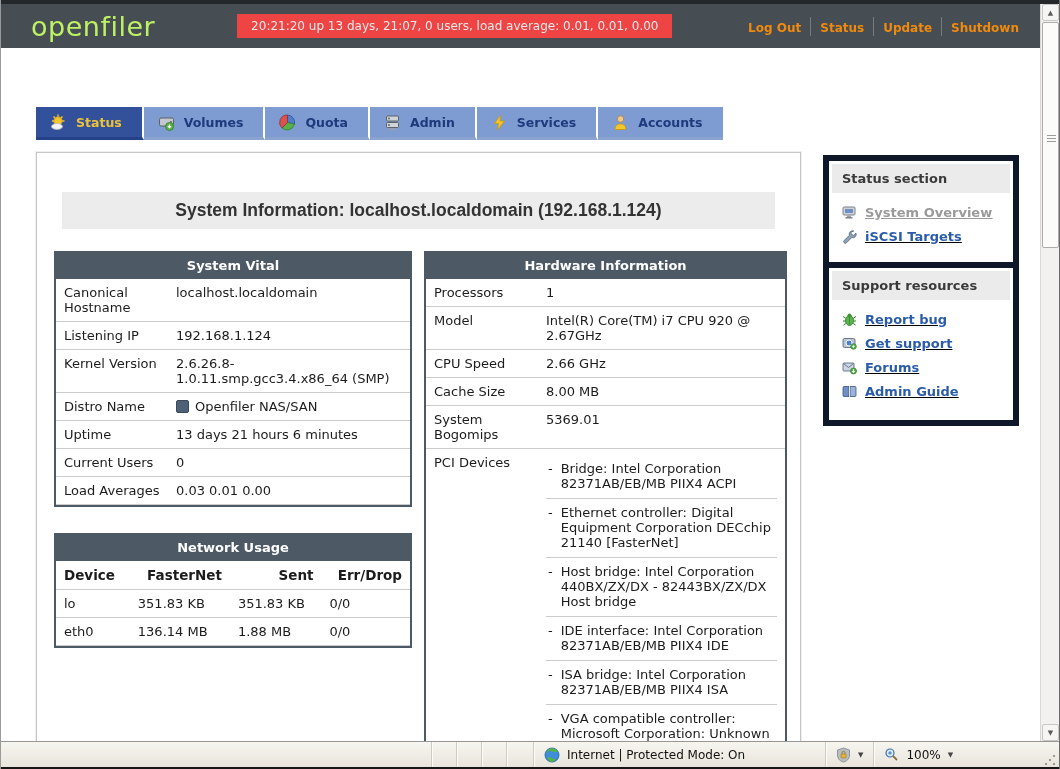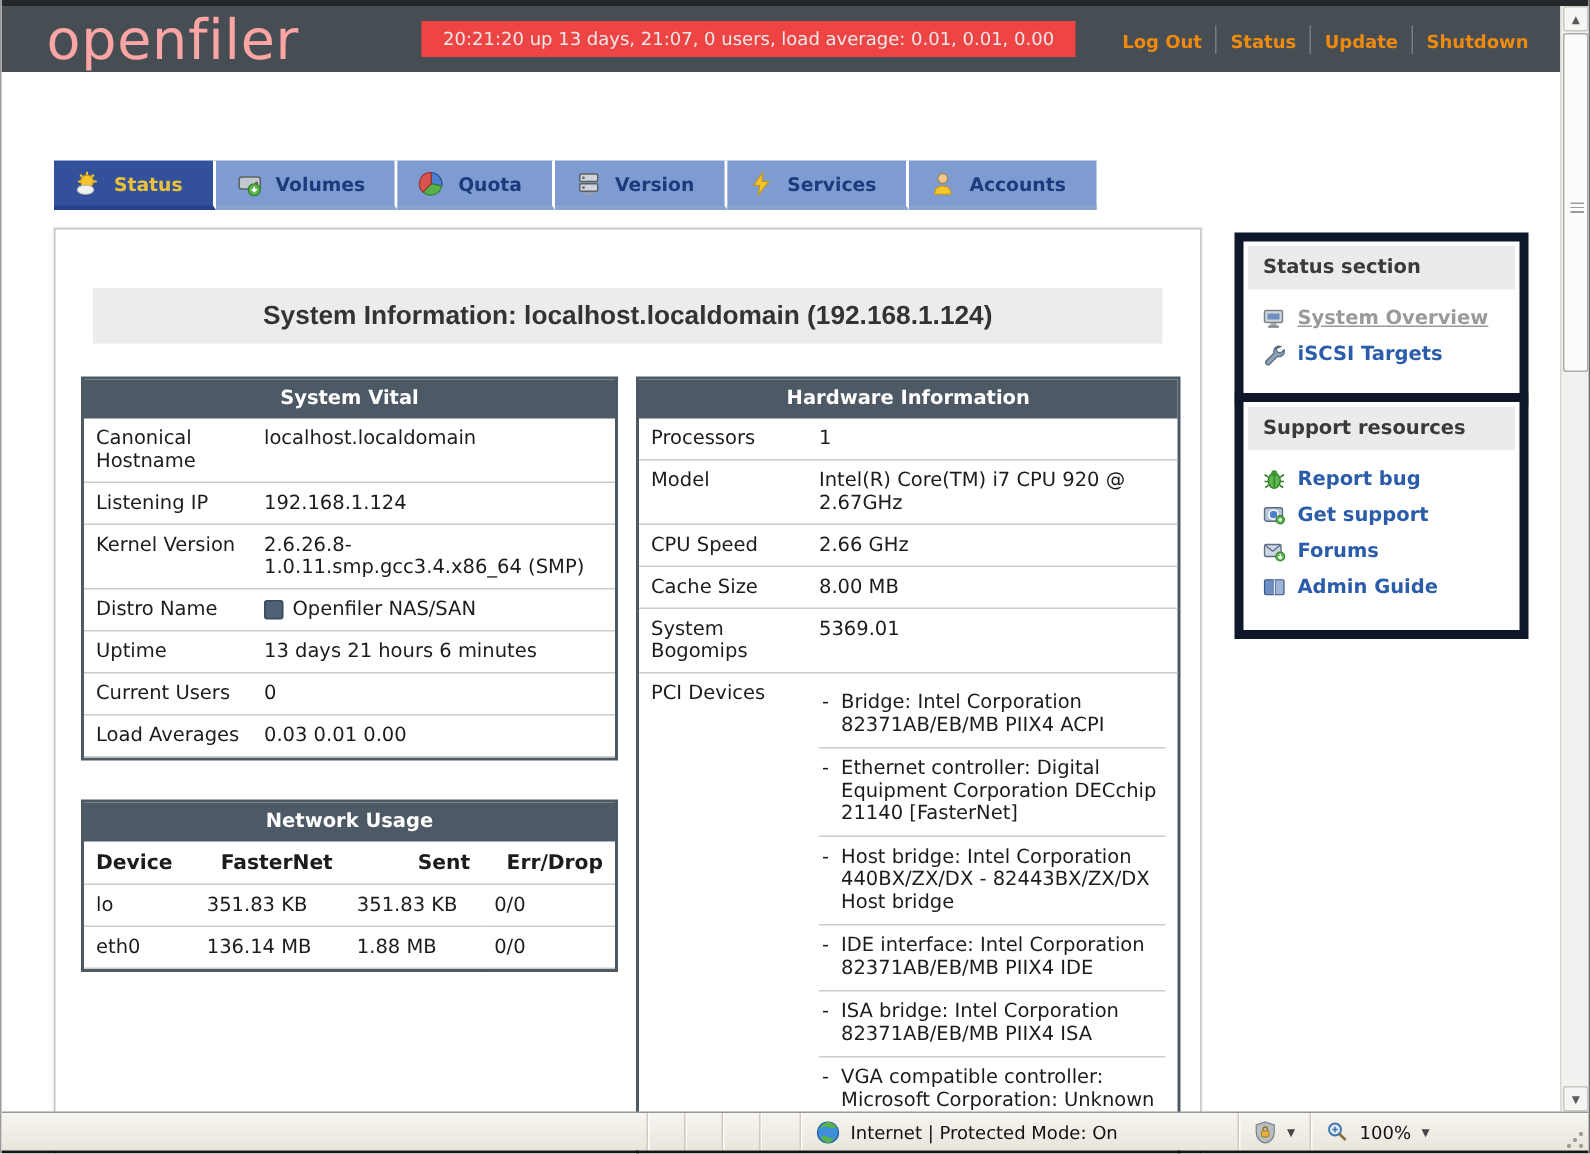--- a/index.html
+++ b/index.html
@@ -9,21 +9,21 @@
     background:#fff; position:relative; overflow:hidden;
     width:1060px; height:769px; border-left:1px solid #9a9a9a; border-right:1px solid #6b6b6b;
   }
   
   .win-topstrip { position:absolute; top:0; left:0; width:100%; height:4px; background:#24282a; }
   
   .header {
     position:absolute; top:4px; left:0; width:1041px; height:44px;
     background:#474e53; display:flex; align-items:center;
   }
-  .logo { color:#fca5a5; font-size:37px; font-weight:500; letter-spacing:.5px; margin-left:30px; }
+  .logo { color:#bef264; font-size:27px; font-weight:500; letter-spacing:.5px; margin-left:30px; }
   .uptime-box {
     margin-left:82px; background:#ef4444; color:#e7e9ea; font-size:12px;
     padding:5px 14px; white-space:nowrap;
   }
   .header-links { display:flex; list-style:none; margin-left:auto; margin-right:14px; align-items:center; }
   .header-links li { padding:0 9px; border-left:1px solid #767c80; }
   .header-links li:first-child { border-left:none; }
   .header-links a { color:#ef8a0e; font-weight:bold; font-size:12px; text-decoration:none; }
   
   .vscroll {
@@ -89,21 +89,21 @@
   }
   .devlist li:last-child { border-bottom:none; }
   .devlist .dash { flex:0 0 auto; }
   .mt26 { margin-top:26px; }
   
   .sidebox { position:absolute; left:822px; width:196px; background:#fff; border:6px solid #0f172a; padding:3px 3px 12px 3px; }
   .sidebox.status-box { top:155px; }
   .sidebox.support-box { top:262px; }
   .sidebox-head { background:#ebebeb; font-size:13px; font-weight:bold; color:#3a3a3a; padding:7px 10px; }
   .sidelinks { list-style:none; padding:12px 10px 0 10px; }
-  .sidelinks li { display:flex; align-items:center; gap:8px; margin-bottom:9px; }
+  .sidelinks li { display:flex; align-items:center; gap:8px; margin-bottom:9px;text-decoration:underline; }
   .sidelinks a { font-size:13px; font-weight:bold; color:#2b5caa; text-decoration:none; }
   .sidelinks a.current { color:#9a9a9a; text-decoration:underline; }
   .sidelinks svg { width:15px; height:15px; flex:0 0 auto; }
   
   .statusbar {
     position:absolute; left:0; bottom:2px; width:100%; height:26px;
     background:linear-gradient(#f7f5f0,#e9e5dc); border-top:1px solid #979797;
     display:flex; align-items:center; font-size:12px; color:#111;
   }
   .sb-seg { height:100%; border-left:1px solid #cfcbc1; box-shadow:inset 1px 0 0 #fdfcfa; }
@@ -180,21 +180,21 @@
     <span class="tab-label">Quota</span>
   </div>
   <div class="tab">
     <svg viewBox="0 0 17 17">
       <rect x="2.5" y="2" width="12" height="5" rx="1" fill="#cfd4d8" stroke="#5b6166" stroke-width="1"></rect>
       <rect x="2.5" y="8.5" width="12" height="5" rx="1" fill="#cfd4d8" stroke="#5b6166" stroke-width="1"></rect>
       <circle cx="5" cy="4.5" r="0.9" fill="#5b6166"></circle>
         <circle cx="5" cy="11" r="0.9" fill="#5b6166"></circle>
       <rect x="5" y="14.5" width="7" height="1.5" fill="#9aa0a5"></rect>
     </svg>
-    <span class="tab-label">Version</span>
+    <span class="tab-label">Admin</span>
   </div>
   <div class="tab">
     <svg viewBox="0 0 17 17">
       <path d="M9.5 1 L3.5 9.5 h4 L6.5 16 L13.5 7 h-4.5 Z" fill="#f5c52c" stroke="#c79712" stroke-width="0.8"></path>
     </svg>
     <span class="tab-label">Services</span>
   </div>
   <div class="tab">
     <svg viewBox="0 0 17 17">
       <circle cx="8.5" cy="5" r="3.2" fill="#f0c98f" stroke="#a8824a" stroke-width="0.8"></circle>

